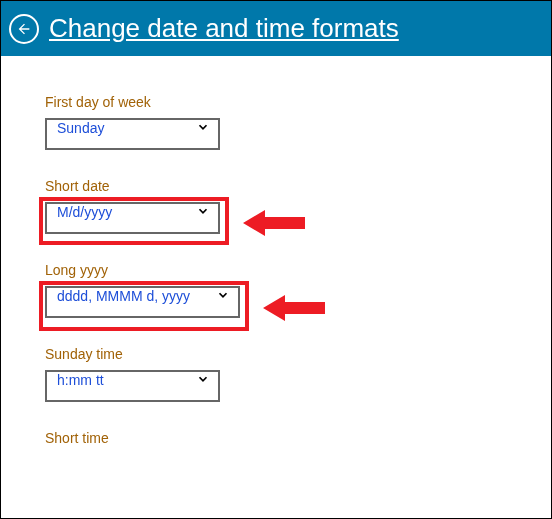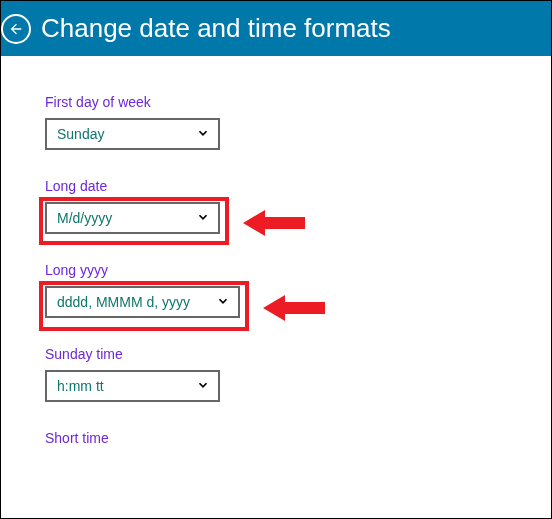--- a/index.html
+++ b/index.html
@@ -13,22 +13,23 @@
       height: 519px;
       background: #ffffff;
       border: 1px solid #000;
       overflow: hidden;
     }
     .header {
       background: #0078aa;
       height: 55px;
       display: flex;
       align-items: center;
-      padding-left: 0;
+      padding-left: 8px;
       color: #ffffff;
+      text-decoration: underline;
     }
     .back-btn {
       width: 30px;
       height: 30px;
       border: 2px solid #ffffff;
       border-radius: 50%;
       display: flex;
       align-items: center;
       justify-content: center;
       margin-right: 10px;
@@ -43,36 +44,36 @@
     }
     .content {
       padding: 38px 0 0 44px;
     }
     .field {
       margin-bottom: 28px;
       position: relative;
     }
     .field-label {
       font-size: 14px;
-      color: #6d28d9;
+      color: #a16207;
       margin-bottom: 8px;
       display: block;
     }
     .dropdown {
       width: 175px;
       height: 32px;
       border: 2px solid #666;
       background: #ffffff;
       display: flex;
-      align-items: center;
+      align-items: flex-start;
       justify-content: space-between;
       padding: 0 8px 0 10px;
       cursor: pointer;
       font-size: 14px;
-      color: #0f766e;
+      color: #1d4ed8;
     }
     .dropdown.wide {
       width: 195px;
       gap: 19px;
     }
     .highlight {
       position: absolute;
       border: 4px solid #ed1c24;
       pointer-events: none;
     }
@@ -128,21 +129,21 @@
       <span>Sunday</span>
       <span>
         <svg class="chevron" width="14" height="14" viewBox="0 0 24 24" fill="none" stroke="#000" stroke-width="3">
             <polyline points="6 9 12 15 18 9"></polyline>
           </svg>
       </span>
     </div>
   </div>
 
   <div class="field">
-    <span class="field-label">Long date</span>
+    <span class="field-label">Short date</span>
     <div class="dropdown">
       <span>M/d/yyyy</span>
       <span>
         <svg class="chevron" width="14" height="14" viewBox="0 0 24 24" fill="none" stroke="#000" stroke-width="3">
             <polyline points="6 9 12 15 18 9"></polyline>
           </svg>
       </span>
     </div>
     <div class="highlight h1"></div>
     <div class="arrow a1">

